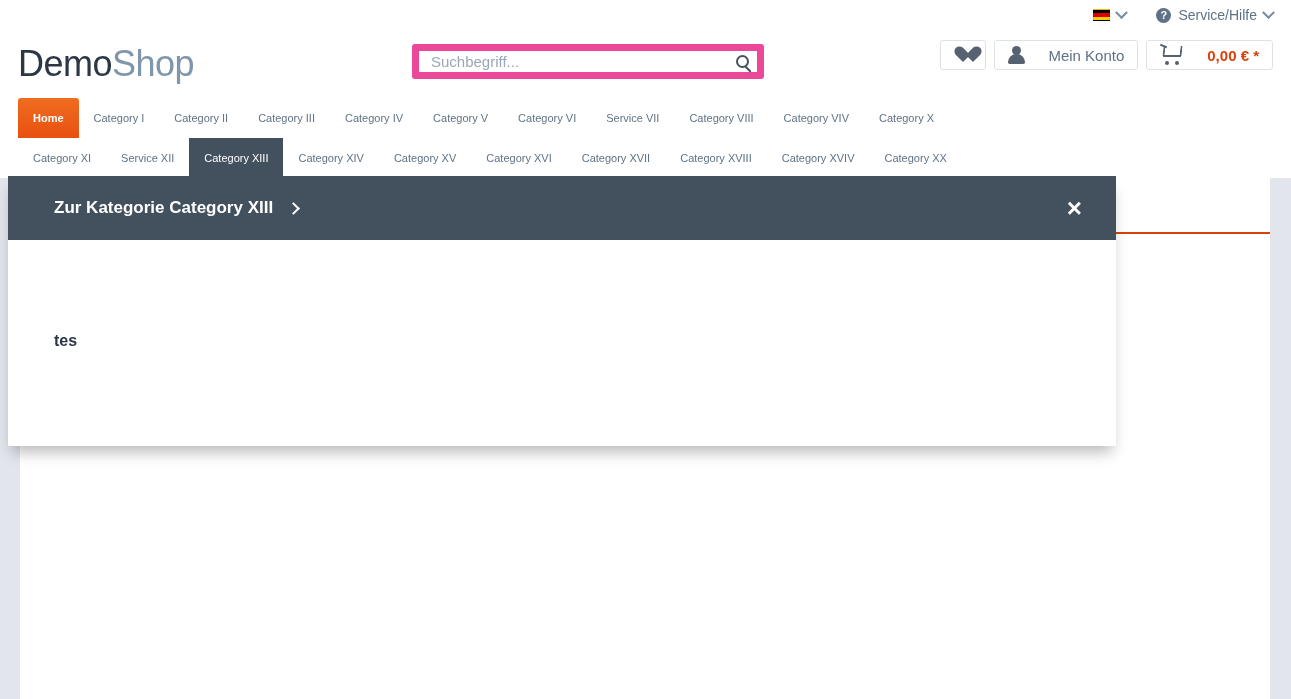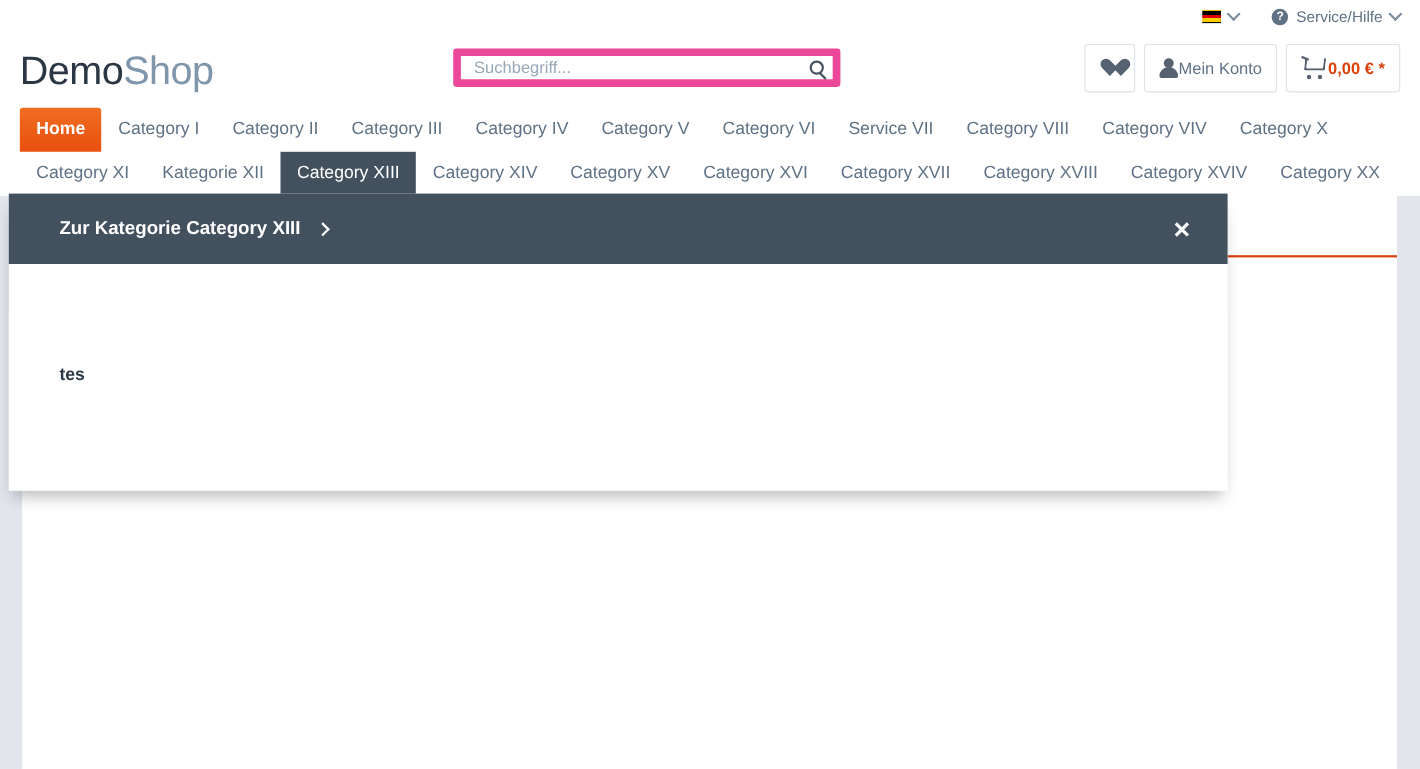--- a/index.html
+++ b/index.html
@@ -104,22 +104,22 @@
   }
 
   .header-actions {
     position: absolute; right: 18px; top: 40px;
     display: flex; gap: 8px; align-items: stretch;
   }
   .hbtn {
     border: 1px solid #dde2e7;
     border-radius: 3px;
     background: #fff;
-    height: 44px;
-    display: flex; align-items: center; gap: 0;
+    height: 30px;
+    display: flex; align-items: center; gap: 23px;
     padding: 0 13px;
     cursor: pointer;
     font-size: 15px;
     color: #5f7285;
   }
   .hbtn.icon-only { width: 46px; justify-content: center; padding: 0; }
   .heart {
     width: 19px; height: 17px; position: relative; display:inline-block;
   }
   .heart::before, .heart::after {
@@ -159,21 +159,21 @@
 
   
   .mainnav {
     background: #fff;
     padding: 0 18px;
     position: relative;
   }
   .navrow { display: flex; flex-wrap: wrap; align-items: stretch; }
   .navitem {
     padding: 10px 15px;
-    font-size: 16px;
+    font-size: 11px;
     color: #5f7285;
     cursor: pointer;
     line-height: 20px;
     white-space: nowrap;
     background: transparent;
   }
   .navitem.home {
     background: linear-gradient(to bottom, #f06d21, #e8500f);
     color: #fff; font-weight: bold;
     border-radius: 3px 3px 0 0;
@@ -310,21 +310,21 @@
       <div class="navitem">Category IV</div>
       <div class="navitem">Category V</div>
       <div class="navitem">Category VI</div>
       <div class="navitem">Service VII</div>
       <div class="navitem">Category VIII</div>
       <div class="navitem">Category VIV</div>
       <div class="navitem">Category X</div>
     </div>
     <div class="navrow">
       <div class="navitem">Category XI</div>
-      <div class="navitem">Kategorie XII</div>
+      <div class="navitem">Service XII</div>
       <div class="navitem active">Category XIII</div>
       <div class="navitem">Category XIV</div>
       <div class="navitem">Category XV</div>
       <div class="navitem">Category XVI</div>
       <div class="navitem">Category XVII</div>
       <div class="navitem">Category XVIII</div>
       <div class="navitem">Category XVIV</div>
       <div class="navitem">Category XX</div>
     </div>
   </div>

